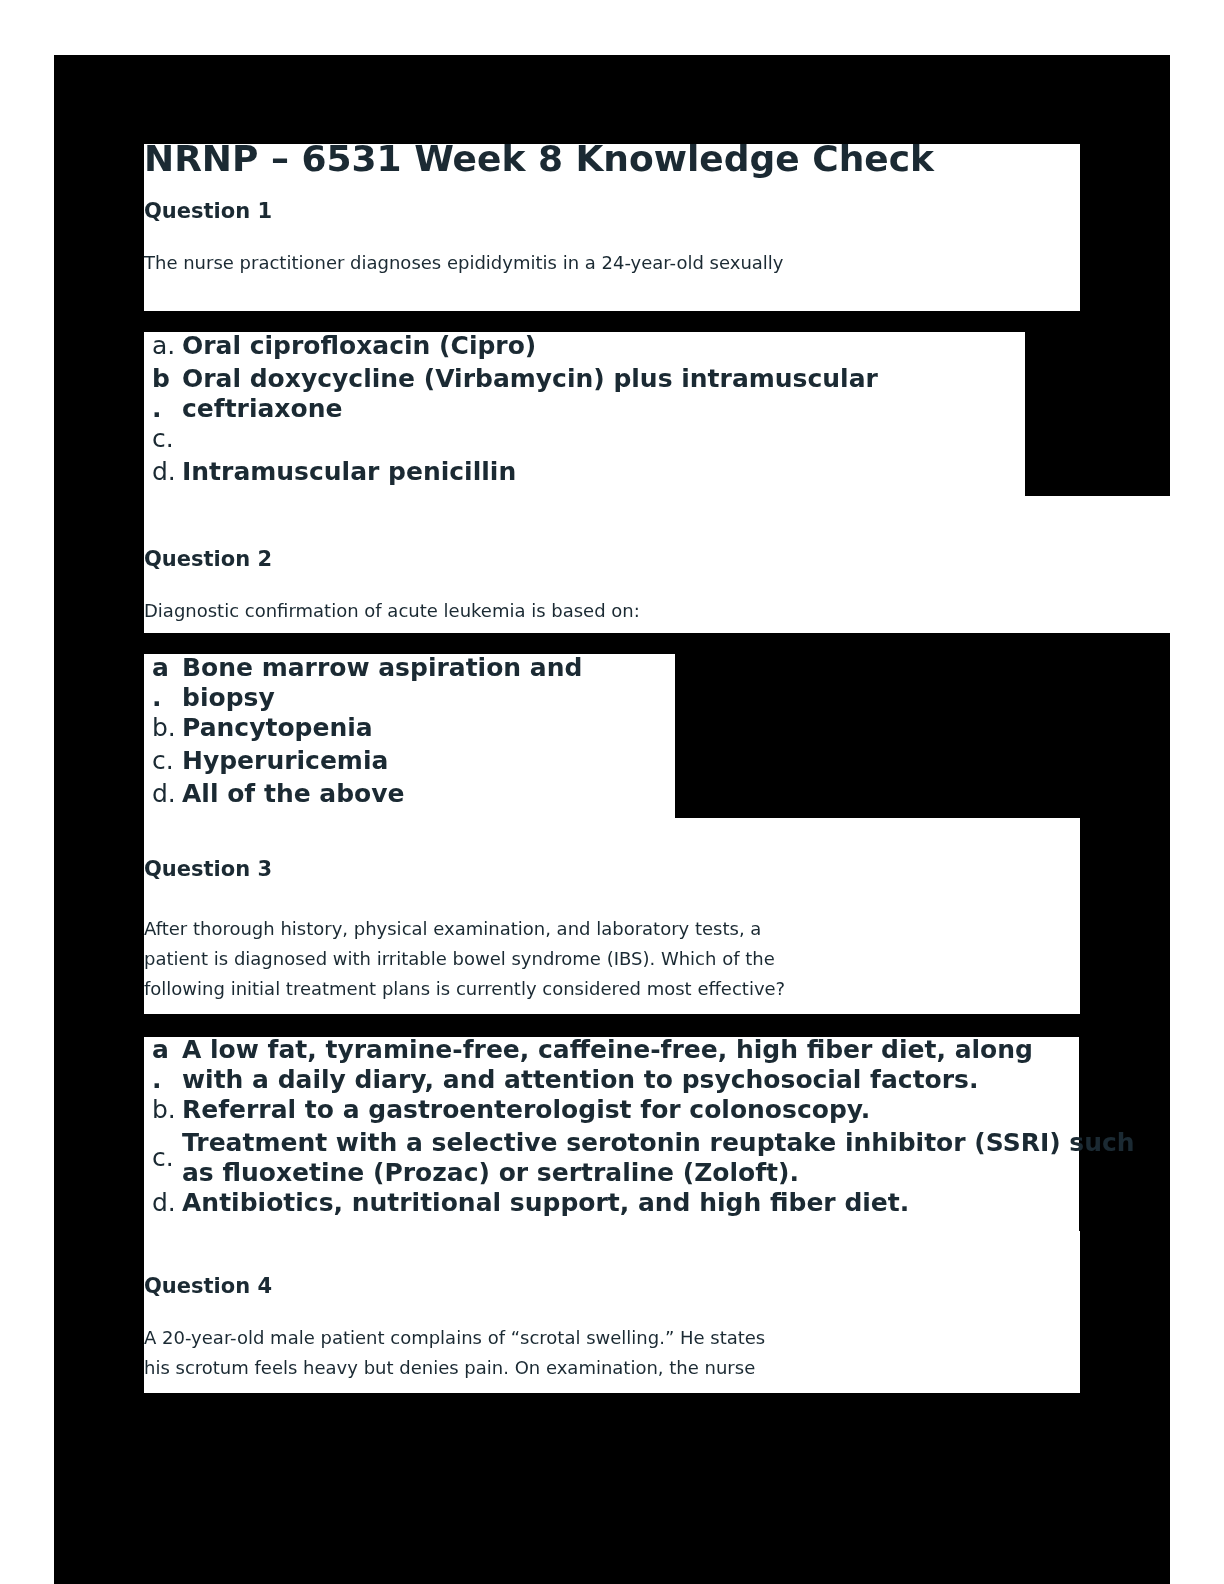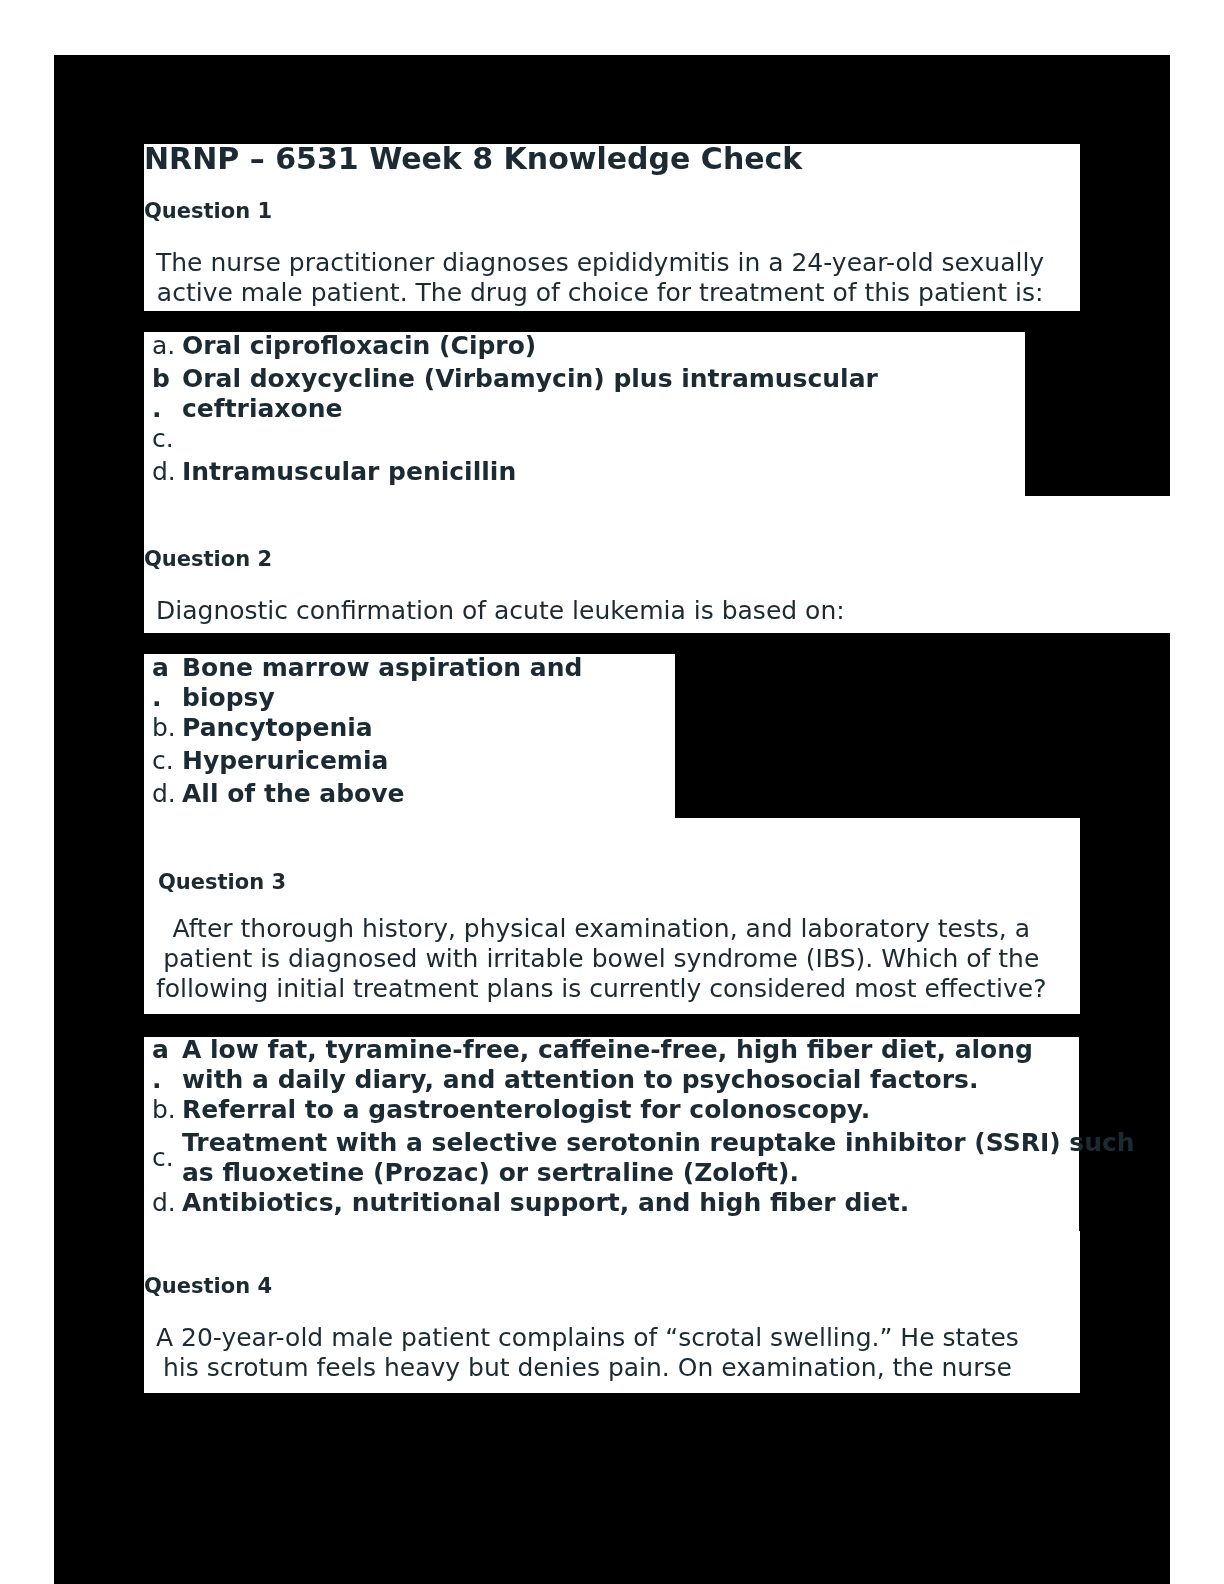--- a/index.html
+++ b/index.html
@@ -23,40 +23,39 @@
       background: #000000;
     }
     .block {
       position: absolute;
       background: #ffffff;
     }
     .title {
       position: absolute;
       left: 0;
       top: 0;
-      font-size: 30px;
+      font-size: 36px;
       font-weight: bold;
       line-height: 30px;
       white-space: nowrap;
     }
     .qheading {
       position: absolute;
       left: 0;
       font-size: 21px;
       font-weight: bold;
       line-height: 30px;
       white-space: nowrap;
     }
     .stem {
       position: absolute;
-      left: 12px;
-      font-size: 25px;
+      left: 0;
+      font-size: 18px;
       line-height: 30px;
       white-space: nowrap;
-      text-align: center;
     }
     .stem span { display: block; }
     .options {
       position: absolute;
       left: 8px;
       top: 0;
     }
     .opt {
       display: flex;
       align-items: flex-start;
@@ -76,21 +75,20 @@
 </head>
 <body>
 
 <div class="frame"></div>
 
 <div class="block" style="left:144px; top:144px; width:936px; height:167px;">
   <div class="title" style="top:0px;">NRNP – 6531 Week 8 Knowledge Check</div>
   <div class="qheading" style="top:52px;">Question 1</div>
   <div class="stem" style="top:104px;">
     <span>The nurse practitioner diagnoses epididymitis in a 24-year-old sexually</span>
-    <span>active male patient. The drug of choice for treatment of this patient is:</span>
   </div>
 </div>
 
 <div class="block" style="left:144px; top:332px; width:881px; height:164px;">
   <div class="options" style="top:-1px;">
     <div class="opt">
       <span class="letter">a.</span>
       <span class="text">
           <span>Oral ciprofloxacin (Cipro)</span>
         </span>
@@ -147,21 +145,21 @@
     <div class="opt">
       <span class="letter">d.</span>
       <span class="text">
           <span>All of the above</span>
         </span>
     </div>
   </div>
 </div>
 
 <div class="block" style="left:144px; top:818px; width:936px; height:196px;">
-  <div class="qheading" style="top:49px;padding-left:14px;">Question 3</div>
+  <div class="qheading" style="top:36px;">Question 3</div>
   <div class="stem" style="top:96px;">
     <span>After thorough history, physical examination, and laboratory tests, a</span>
     <span>patient is diagnosed with irritable bowel syndrome (IBS). Which of the</span>
     <span>following initial treatment plans is currently considered most effective?</span>
   </div>
 </div>
 
 <div class="block" style="left:144px; top:1037px; width:935px; height:194px;">
   <div class="options" style="top:-2px;">
     <div class="opt correct">

